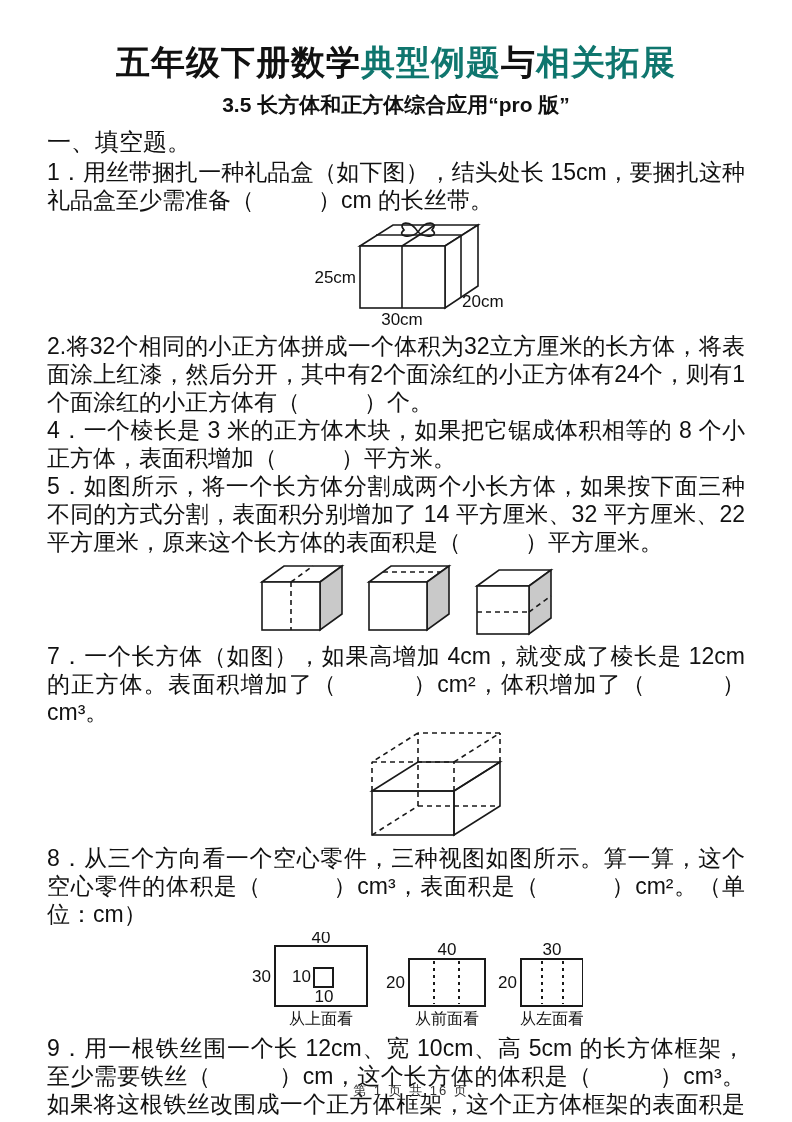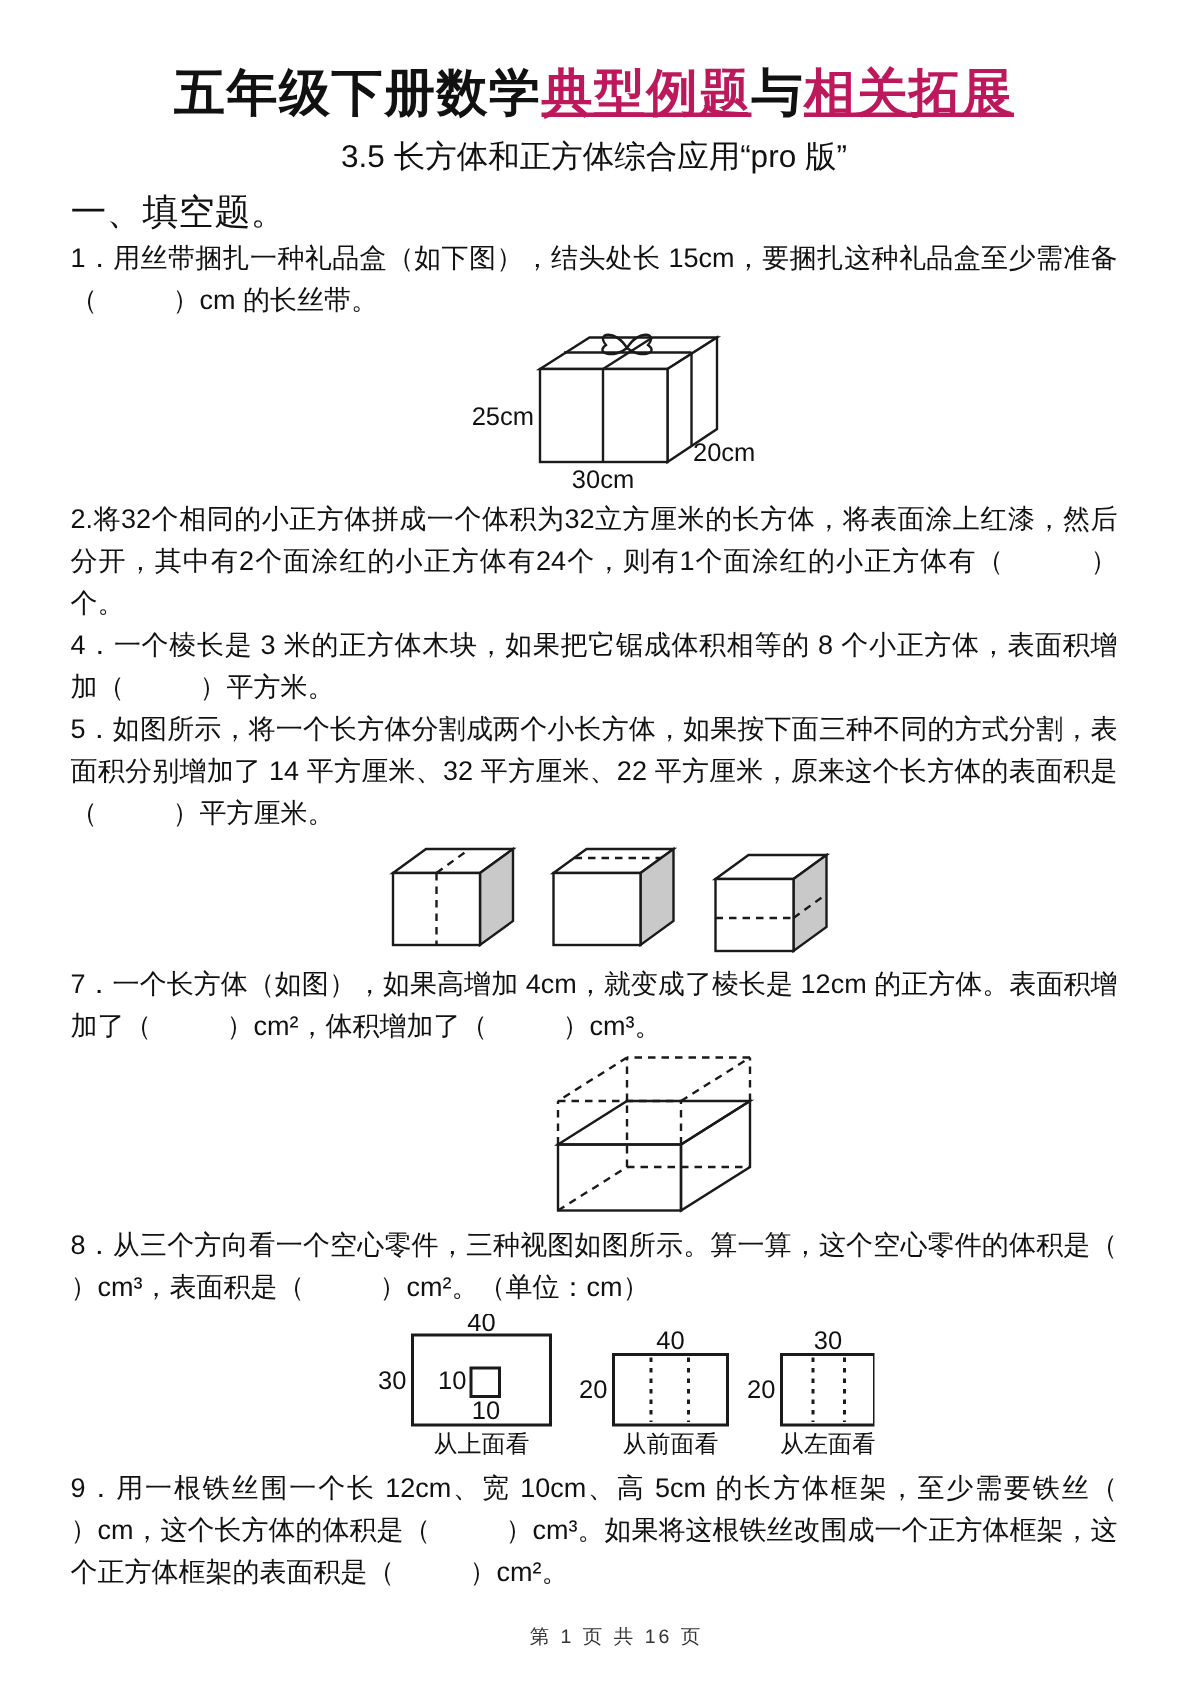--- a/index.html
+++ b/index.html
@@ -14,36 +14,36 @@
     overflow:hidden;
   }
   .title{
     margin:8px 0 0 0;
     text-align:center;
     font-size:34px;
     font-weight:bold;
     letter-spacing:1px;
     line-height:1.2;
   }
-  .title .red{color:#be185d;text-decoration:underline;}
+  .title .red{color:#0f766e;}
   .subtitle{
     margin:9px 0 0 0;
     text-align:center;
     font-size:21px;
-    font-weight:normal;
+    font-weight:bold;
     line-height:1.2;
   }
   .heading{
     margin:11px 0 2px 0;
     font-size:24px;
     line-height:28px;
   }
   .prob{
     margin:0;
-    font-size:18px;
+    font-size:23px;
     line-height:28px;
     white-space:pre-wrap;
     text-align:justify;
   }
   .fig{line-height:0;}
   .fig-gift{margin:2px 0 2px 265px;text-align:right;}
   .fig-cuts{margin:4px 0 4px 212px;}
   .fig-ext{margin:3px 0 3px 295px;}
   .fig-views{margin:4px 0 2px 188px;}
   svg{display:block;}

